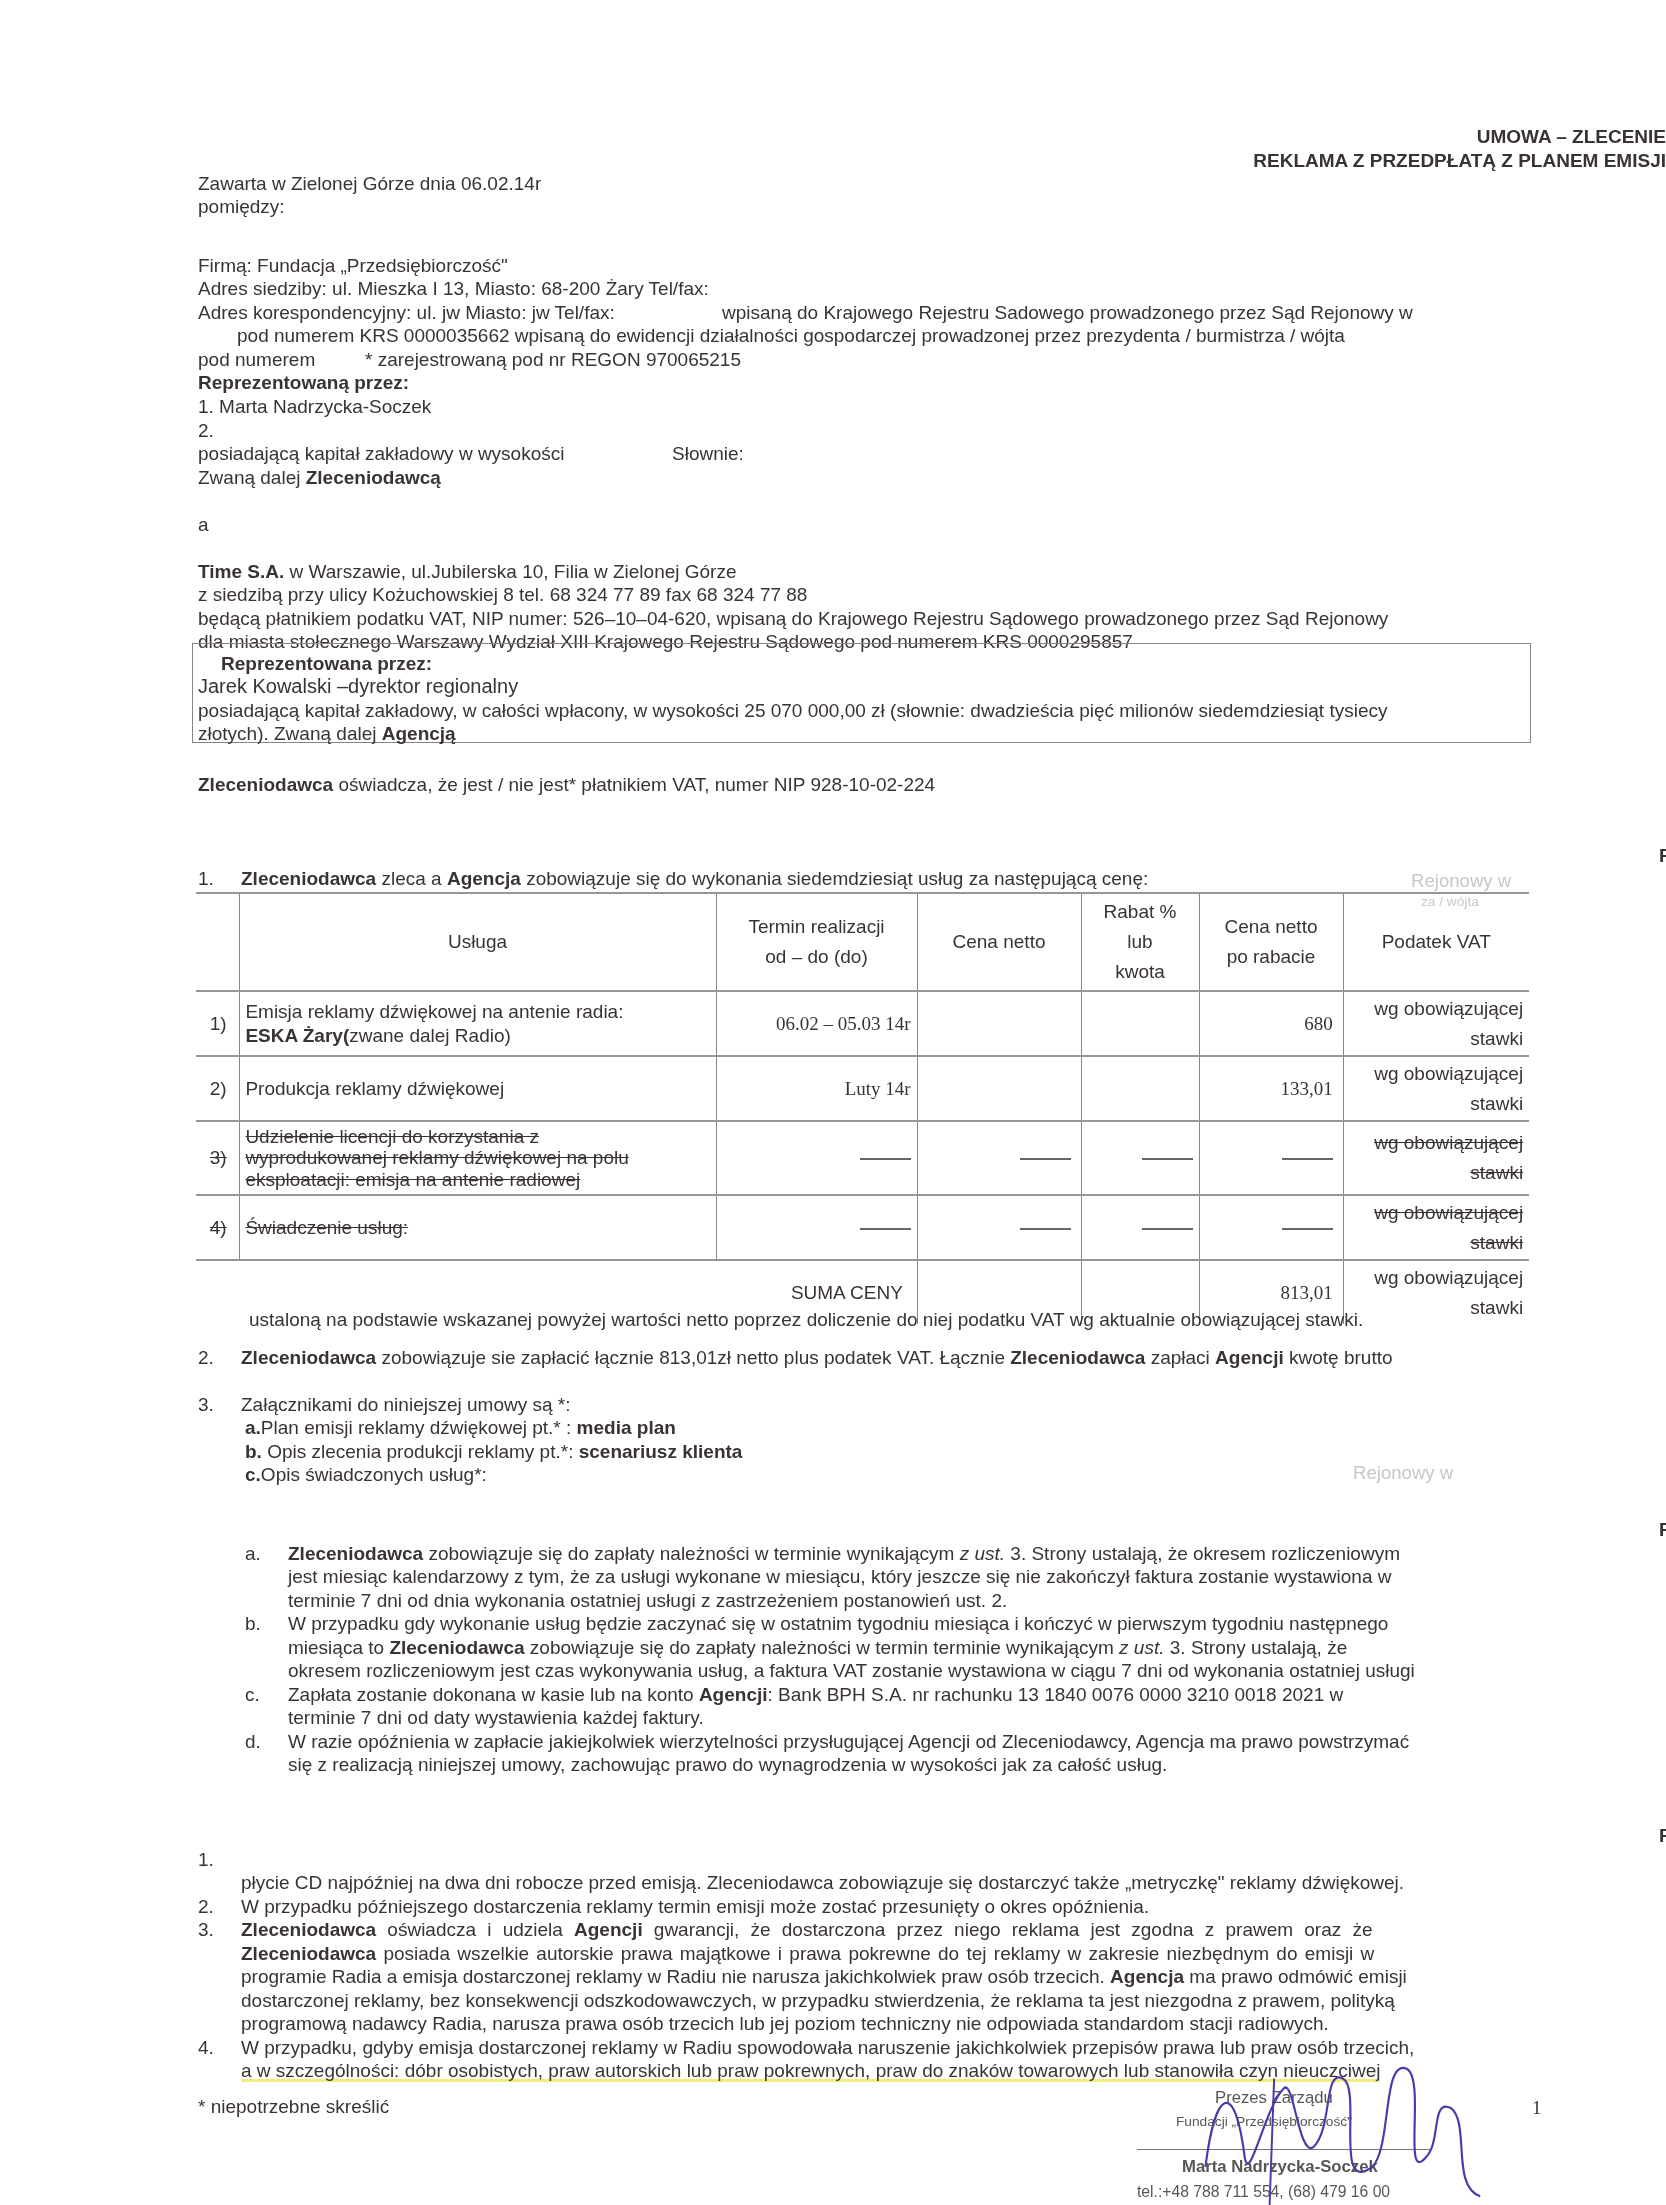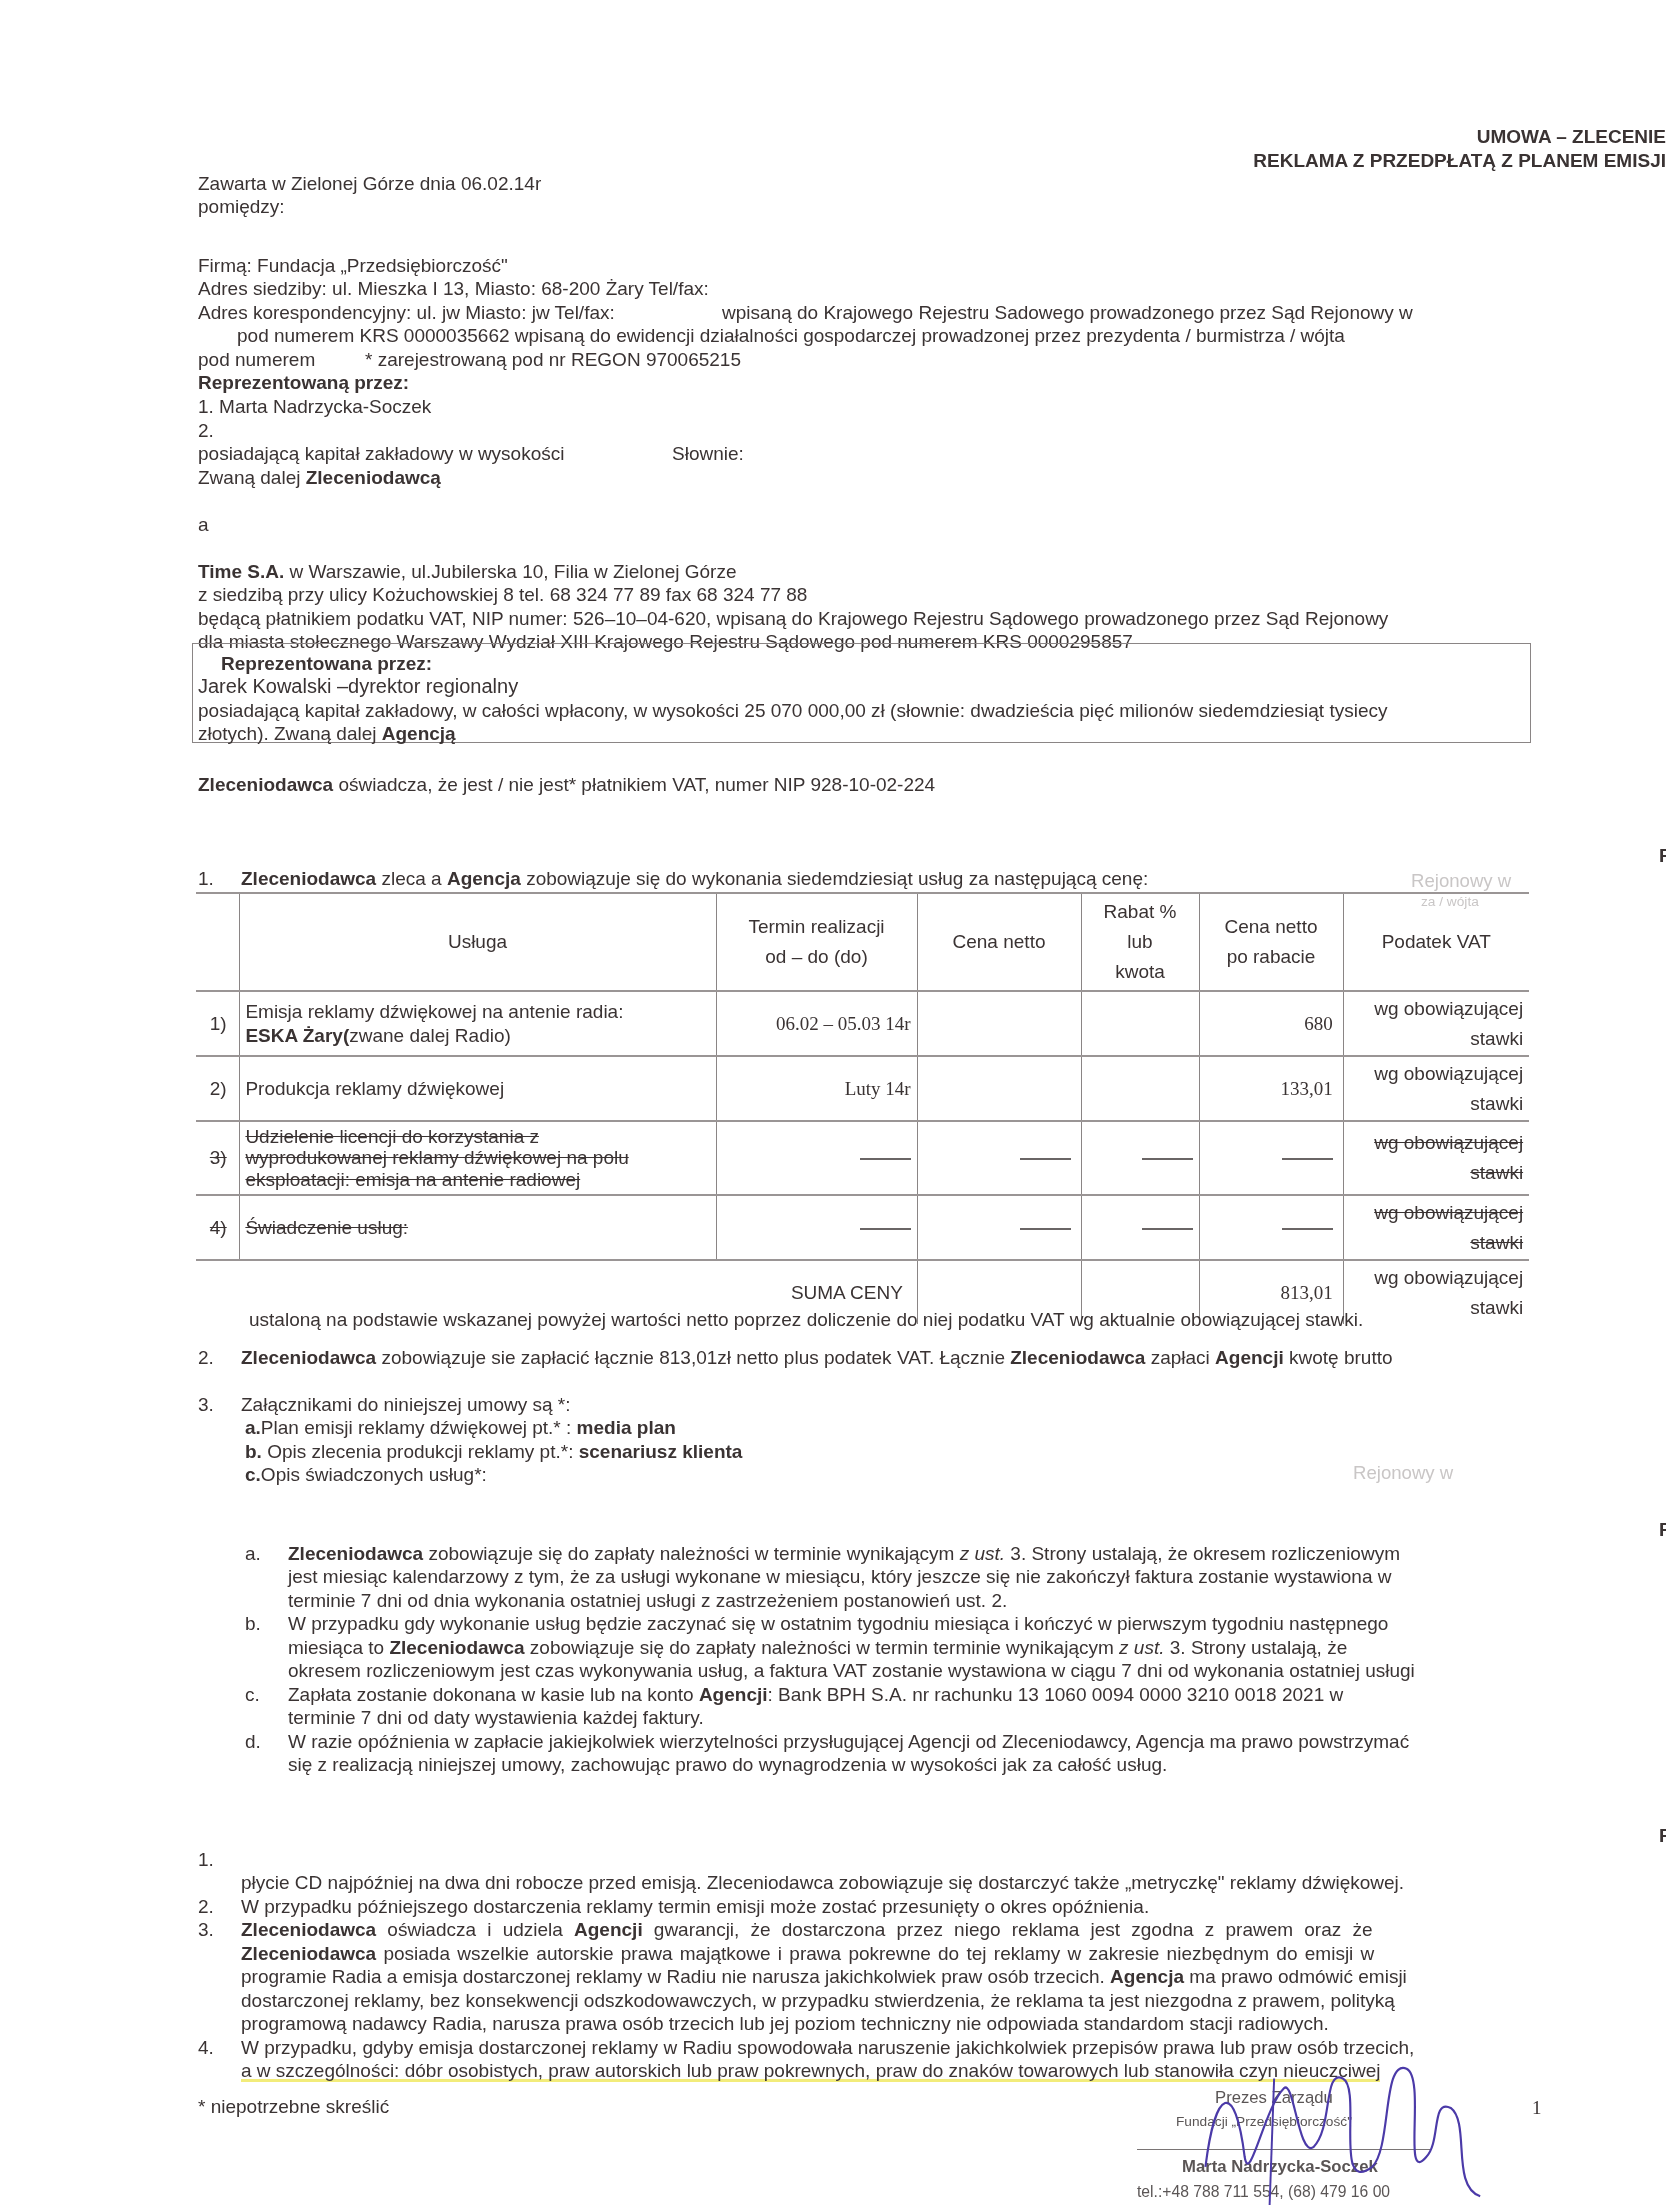--- a/index.html
+++ b/index.html
@@ -202,21 +202,21 @@
   <div class="abs line b center" style="left:0; width:1715px; top:1518px;">Par. 2.</div>
   <div class="abs line" style="left:245px; top:1542px;">a.</div>
   <div class="abs line" style="left:288px; top:1542px; width:1245px;"><span class="b">Zleceniodawca</span><span> zobowiązuje się do zapłaty należności w terminie wynikającym </span><span class="i">z ust.</span><span> 3. Strony ustalają, że okresem rozliczeniowym</span></div>
   <div class="abs line" style="left:288px; top:1565px;">jest miesiąc kalendarzowy z tym, że za usługi wykonane w miesiącu, który jeszcze się nie zakończył faktura zostanie wystawiona w</div>
   <div class="abs line" style="left:288px; top:1589px;">terminie 7  dni od dnia wykonania ostatniej usługi z zastrzeżeniem postanowień ust. 2.</div>
   <div class="abs line" style="left:245px; top:1612px;">b.</div>
   <div class="abs line" style="left:288px; top:1612px;">W przypadku gdy wykonanie usług będzie zaczynać się w ostatnim tygodniu miesiąca i kończyć w pierwszym tygodniu następnego</div>
   <div class="abs line" style="left:288px; top:1636px;"><span>miesiąca to </span><span class="b">Zleceniodawca</span><span> zobowiązuje się do zapłaty należności w termin terminie wynikającym </span><span class="i">z ust.</span><span> 3. Strony ustalają, że</span></div>
   <div class="abs line" style="left:288px; top:1659px;">okresem rozliczeniowym jest czas wykonywania usług, a faktura VAT zostanie wystawiona w ciągu 7 dni od wykonania ostatniej usługi</div>
   <div class="abs line" style="left:245px; top:1683px;">c.</div>
-  <div class="abs line" style="left:288px; top:1683px;"><span>Zapłata zostanie dokonana w kasie lub na konto </span><span class="b">Agencji</span><span>:  Bank BPH S.A. nr rachunku 13 1060 0094 0000 3210 0018 2021 w</span></div>
+  <div class="abs line" style="left:288px; top:1683px;"><span>Zapłata zostanie dokonana w kasie lub na konto </span><span class="b">Agencji</span><span>:  Bank BPH S.A. nr rachunku 13 1840 0076 0000 3210 0018 2021 w</span></div>
   <div class="abs line" style="left:288px; top:1706px;">terminie 7 dni od daty wystawienia każdej faktury.</div>
   <div class="abs line" style="left:245px; top:1730px;">d.</div>
   <div class="abs line" style="left:288px; top:1730px;">W razie opóźnienia w zapłacie jakiejkolwiek wierzytelności przysługującej Agencji od Zleceniodawcy, Agencja ma prawo powstrzymać</div>
   <div class="abs line" style="left:288px; top:1753px;">się z realizacją niniejszej umowy, zachowując prawo do wynagrodzenia w wysokości jak za całość usług.</div>
 
   <div class="abs line b center" style="left:0; width:1715px; top:1824px;">Par. 3.</div>
   <div class="abs line" style="left:198px; top:1848px;">1.</div>
   <div class="abs line" style="left:241px; top:1871px;">płycie CD najpóźniej na dwa dni robocze przed emisją. Zleceniodawca  zobowiązuje się dostarczyć także  „metryczkę" reklamy dźwiękowej.</div>
   <div class="abs line" style="left:198px; top:1895px;">2.</div>
   <div class="abs line" style="left:241px; top:1895px;">W przypadku późniejszego dostarczenia reklamy termin emisji może zostać przesunięty o okres opóźnienia.</div>

